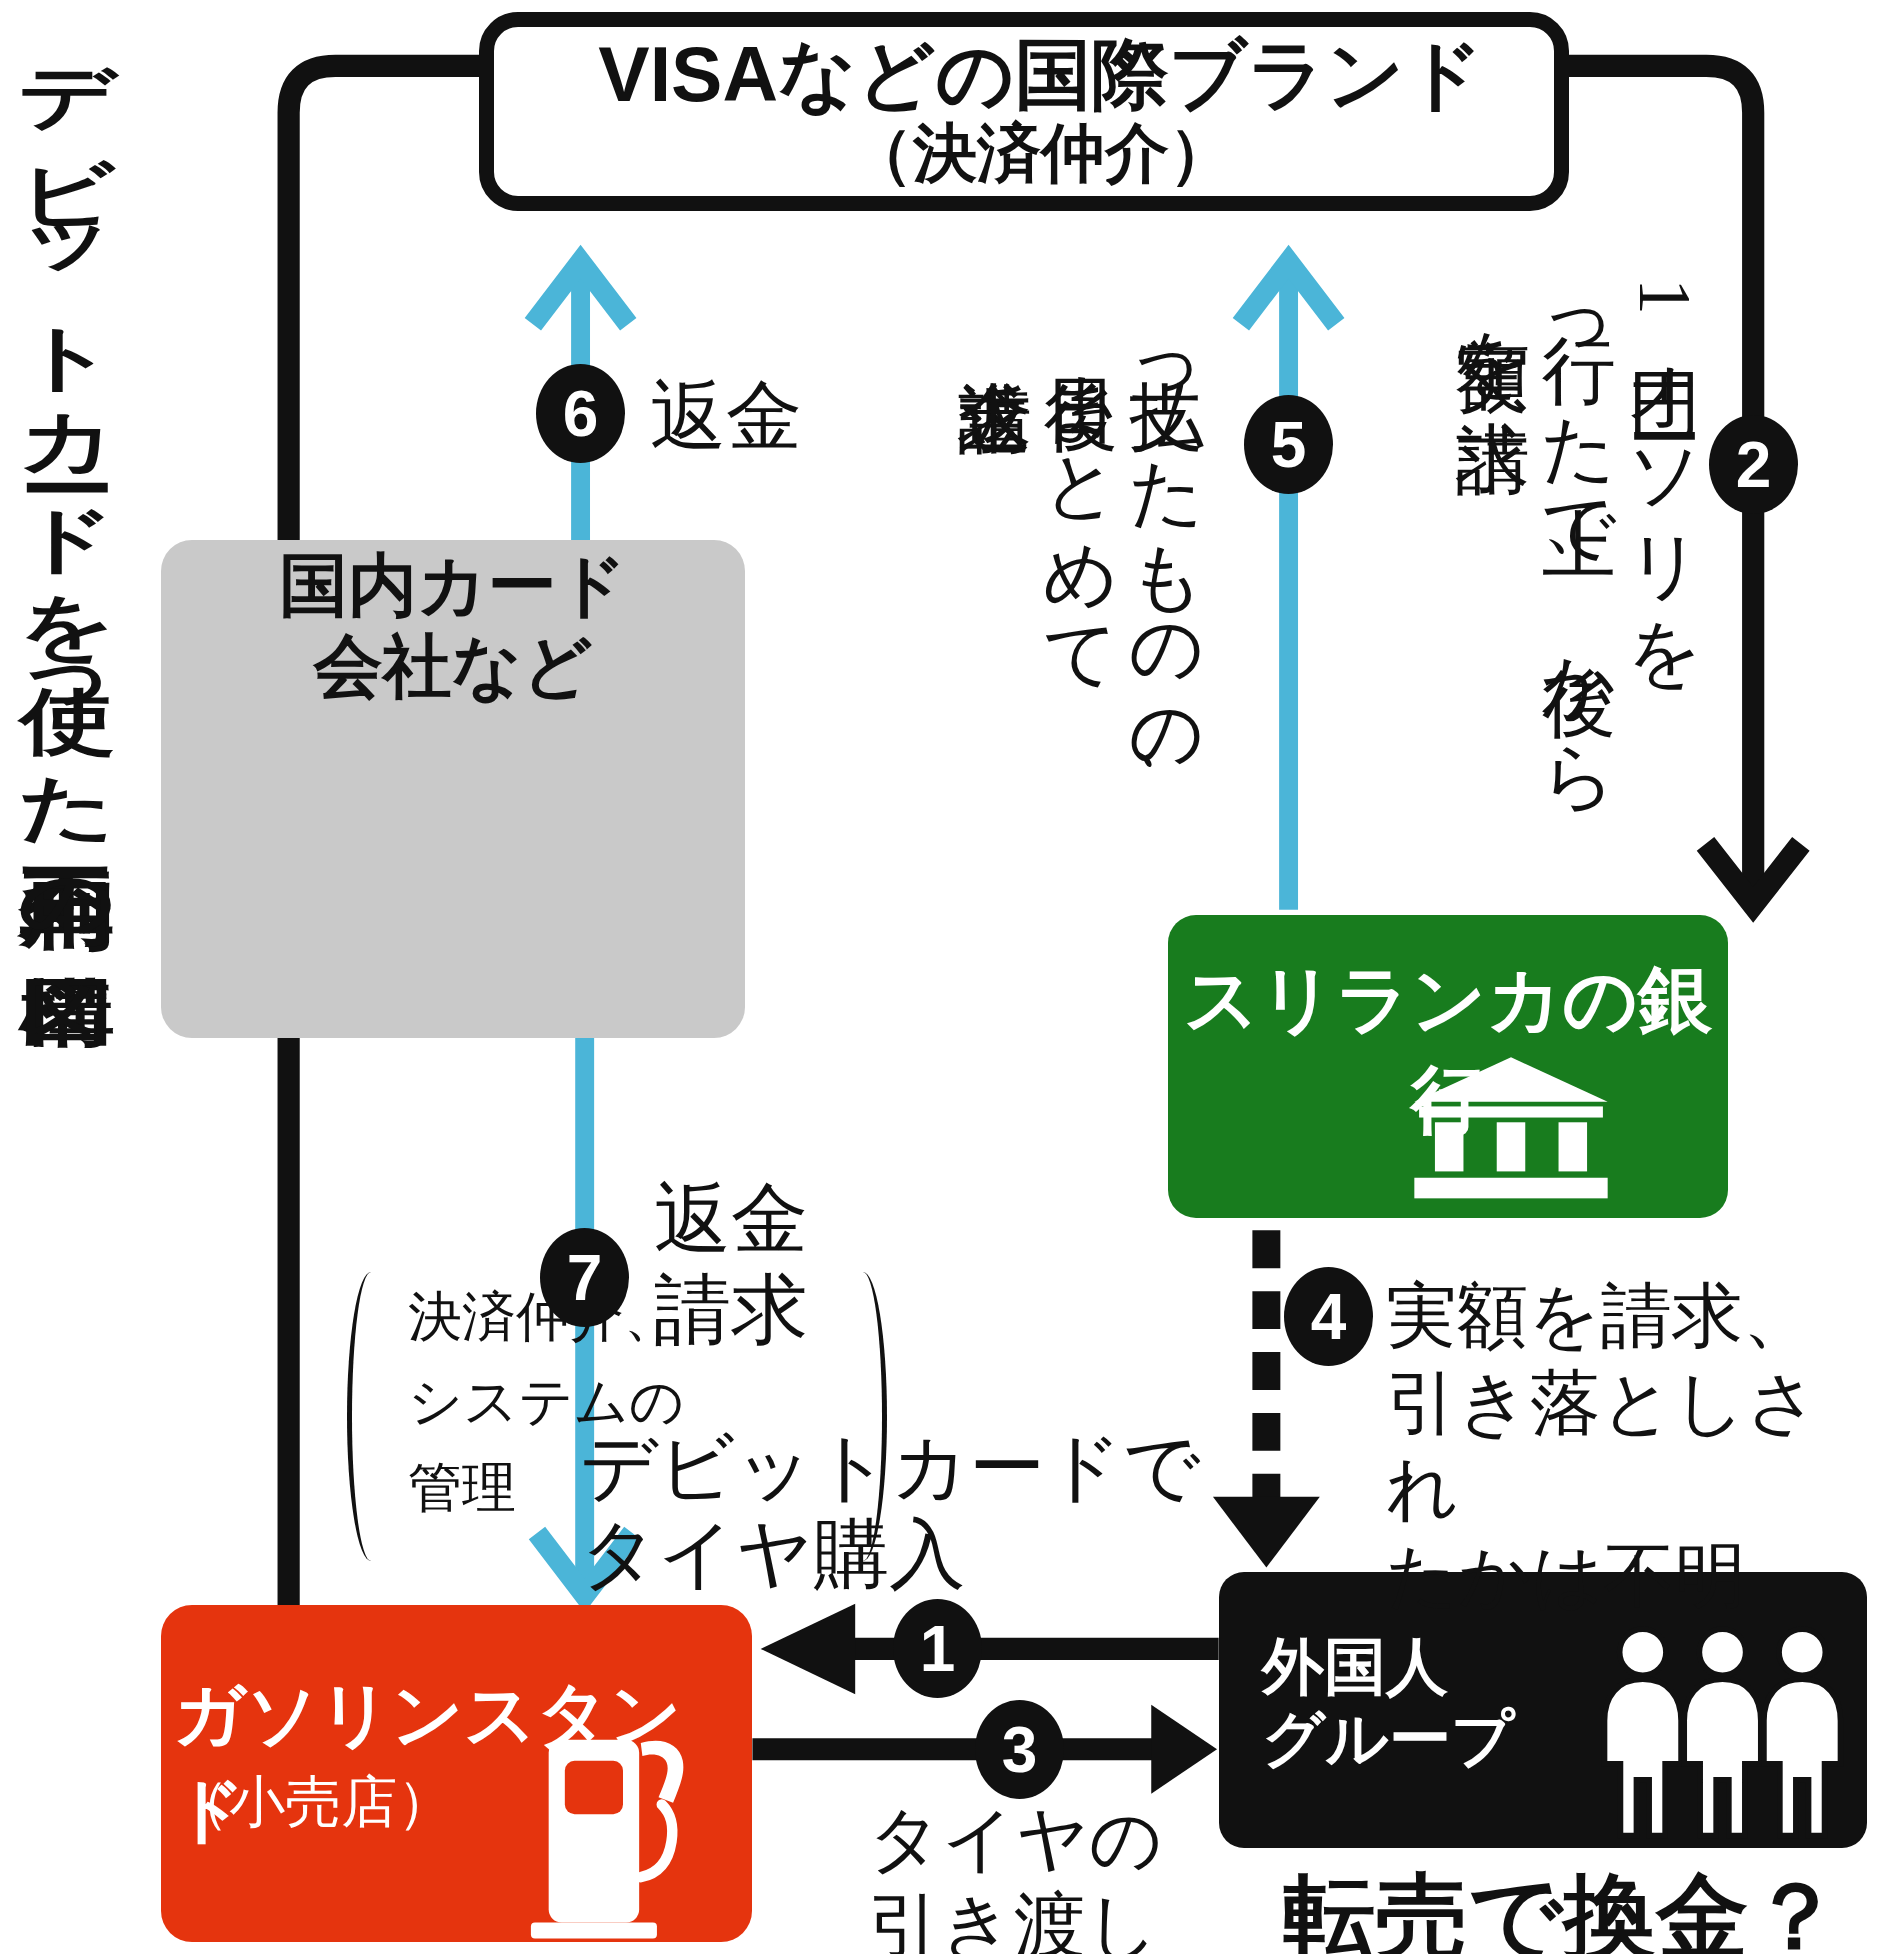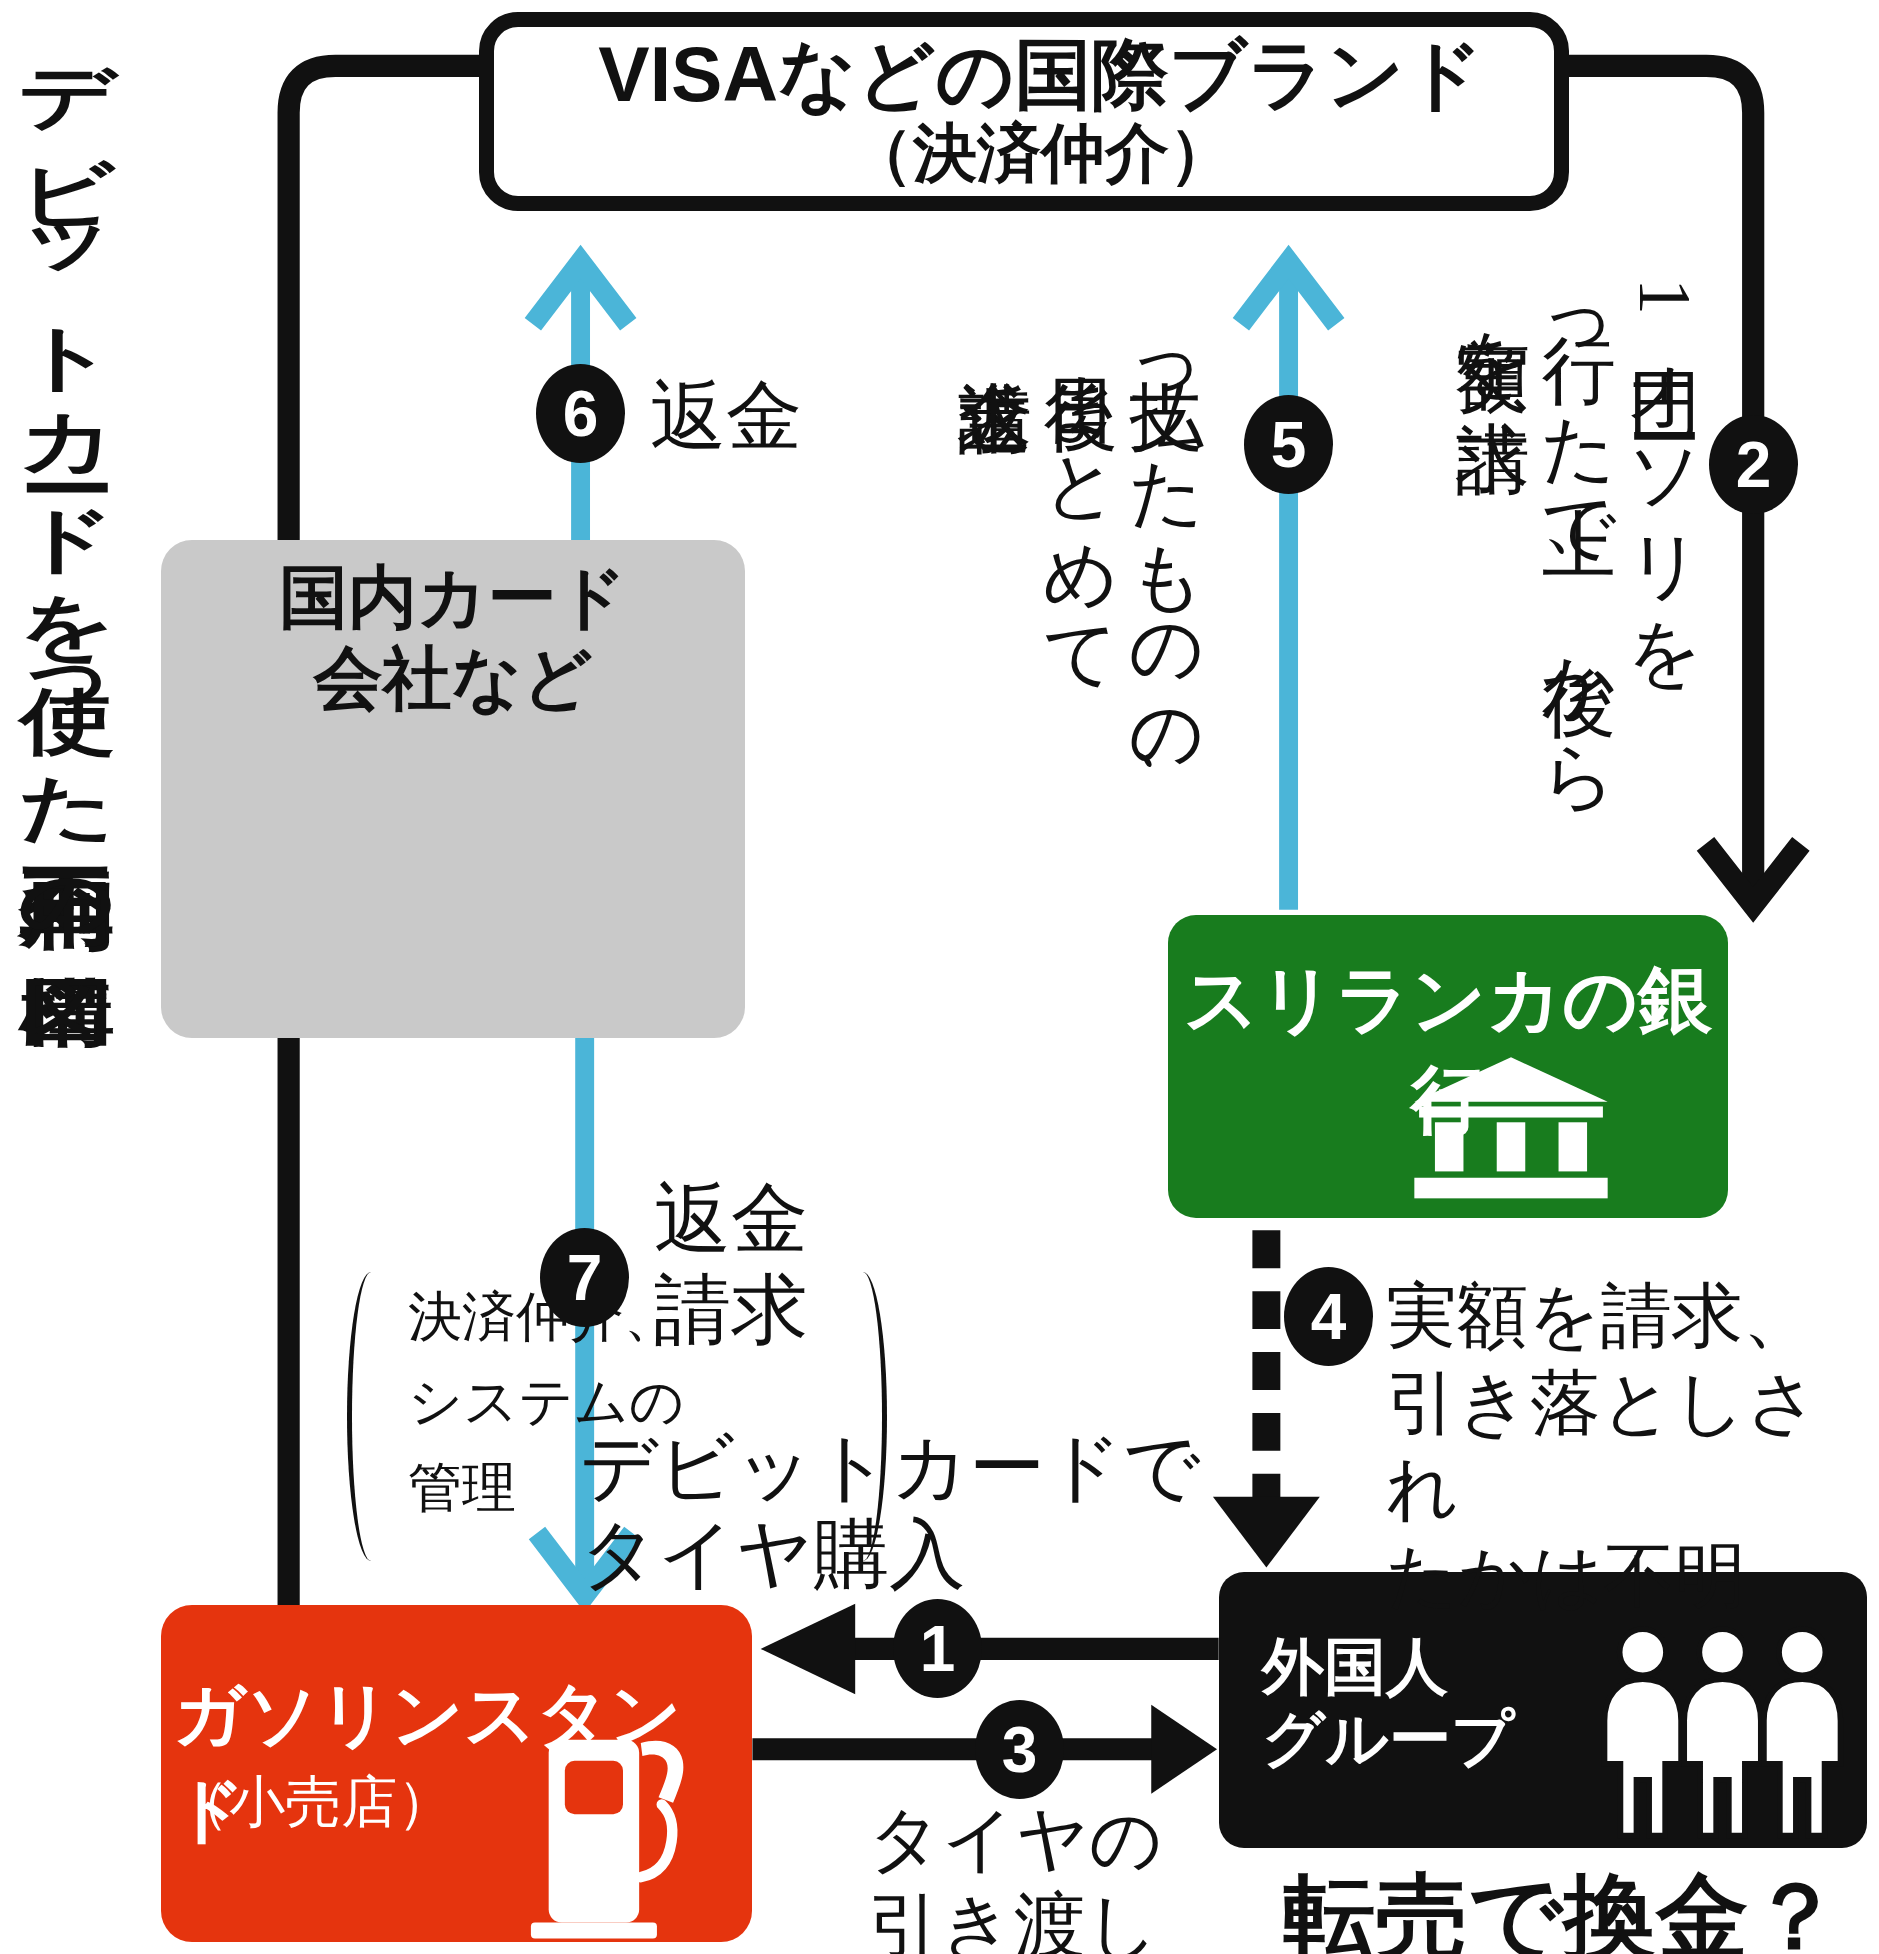--- a/index.html
+++ b/index.html
@@ -11,21 +11,21 @@
   .vtitle{position:absolute;left:21.4px;top:15px;writing-mode:vertical-rl;
           font-size:72px;font-weight:bold;line-height:1.0;letter-spacing:5px;
           transform:scaleX(1.32);transform-origin:left top;white-space:pre-line;}
   
   .box{position:absolute;box-sizing:border-box;padding-left:34px;}
   .visa{left:479px;top:11.5px;width:1090px;height:199px;background:#fff;border:15px solid #111;
         border-radius:39px;display:flex;flex-direction:column;align-items:center;justify-content:center;}
   .visa .t1{font-size:77px;font-weight:bold;line-height:1.1;}
   .visa .t2{font-size:64px;font-weight:bold;line-height:1.15;}
   .graybox{left:161px;top:540px;width:584px;height:498px;background:#c9c9c9;border-radius:31px;}
-  .graybox .gtitle{position:absolute;left:0;top:18px;width:100%;text-align:center;
+  .graybox .gtitle{position:absolute;left:0;top:6px;width:100%;text-align:center;
         font-size:69px;font-weight:bold;line-height:1.17;white-space:pre-line;}
   .graybox .pnote{position:absolute;left:247px;top:734px;font-size:54px;font-weight:normal;
         line-height:1.58;white-space:pre-line;}
   .paren{position:absolute;width:43px;height:289px;}
   .paren.l{left:186px;top:732px;border-left:5.8px solid #111;border-radius:50% / 50%;}
   .paren.r{left:678px;top:732px;border-right:5.8px solid #111;border-radius:50% / 50%;}
   .greenbox{left:1168px;top:915px;width:560px;height:303px;background:#187c1e;border-radius:28px;}
   .greenbox .gt{position:absolute;left:0;top:36px;width:100%;text-align:center;color:#fff;
         font-size:74px;font-weight:bold;}
   .blackbox{left:1219px;top:1572px;width:648px;height:276px;background:#111;border-radius:25px;}

